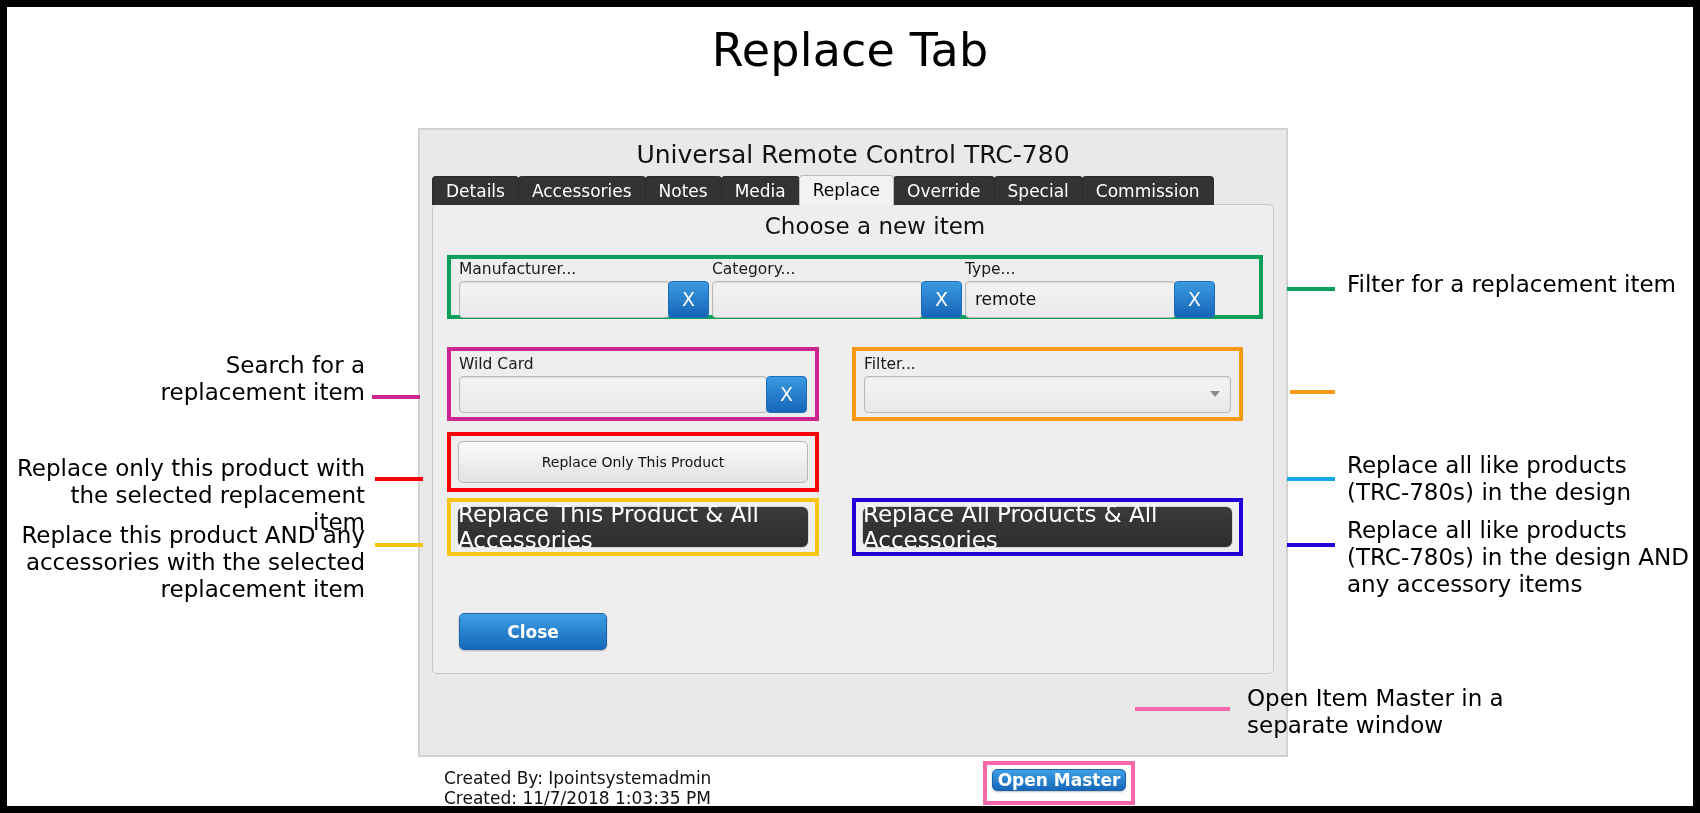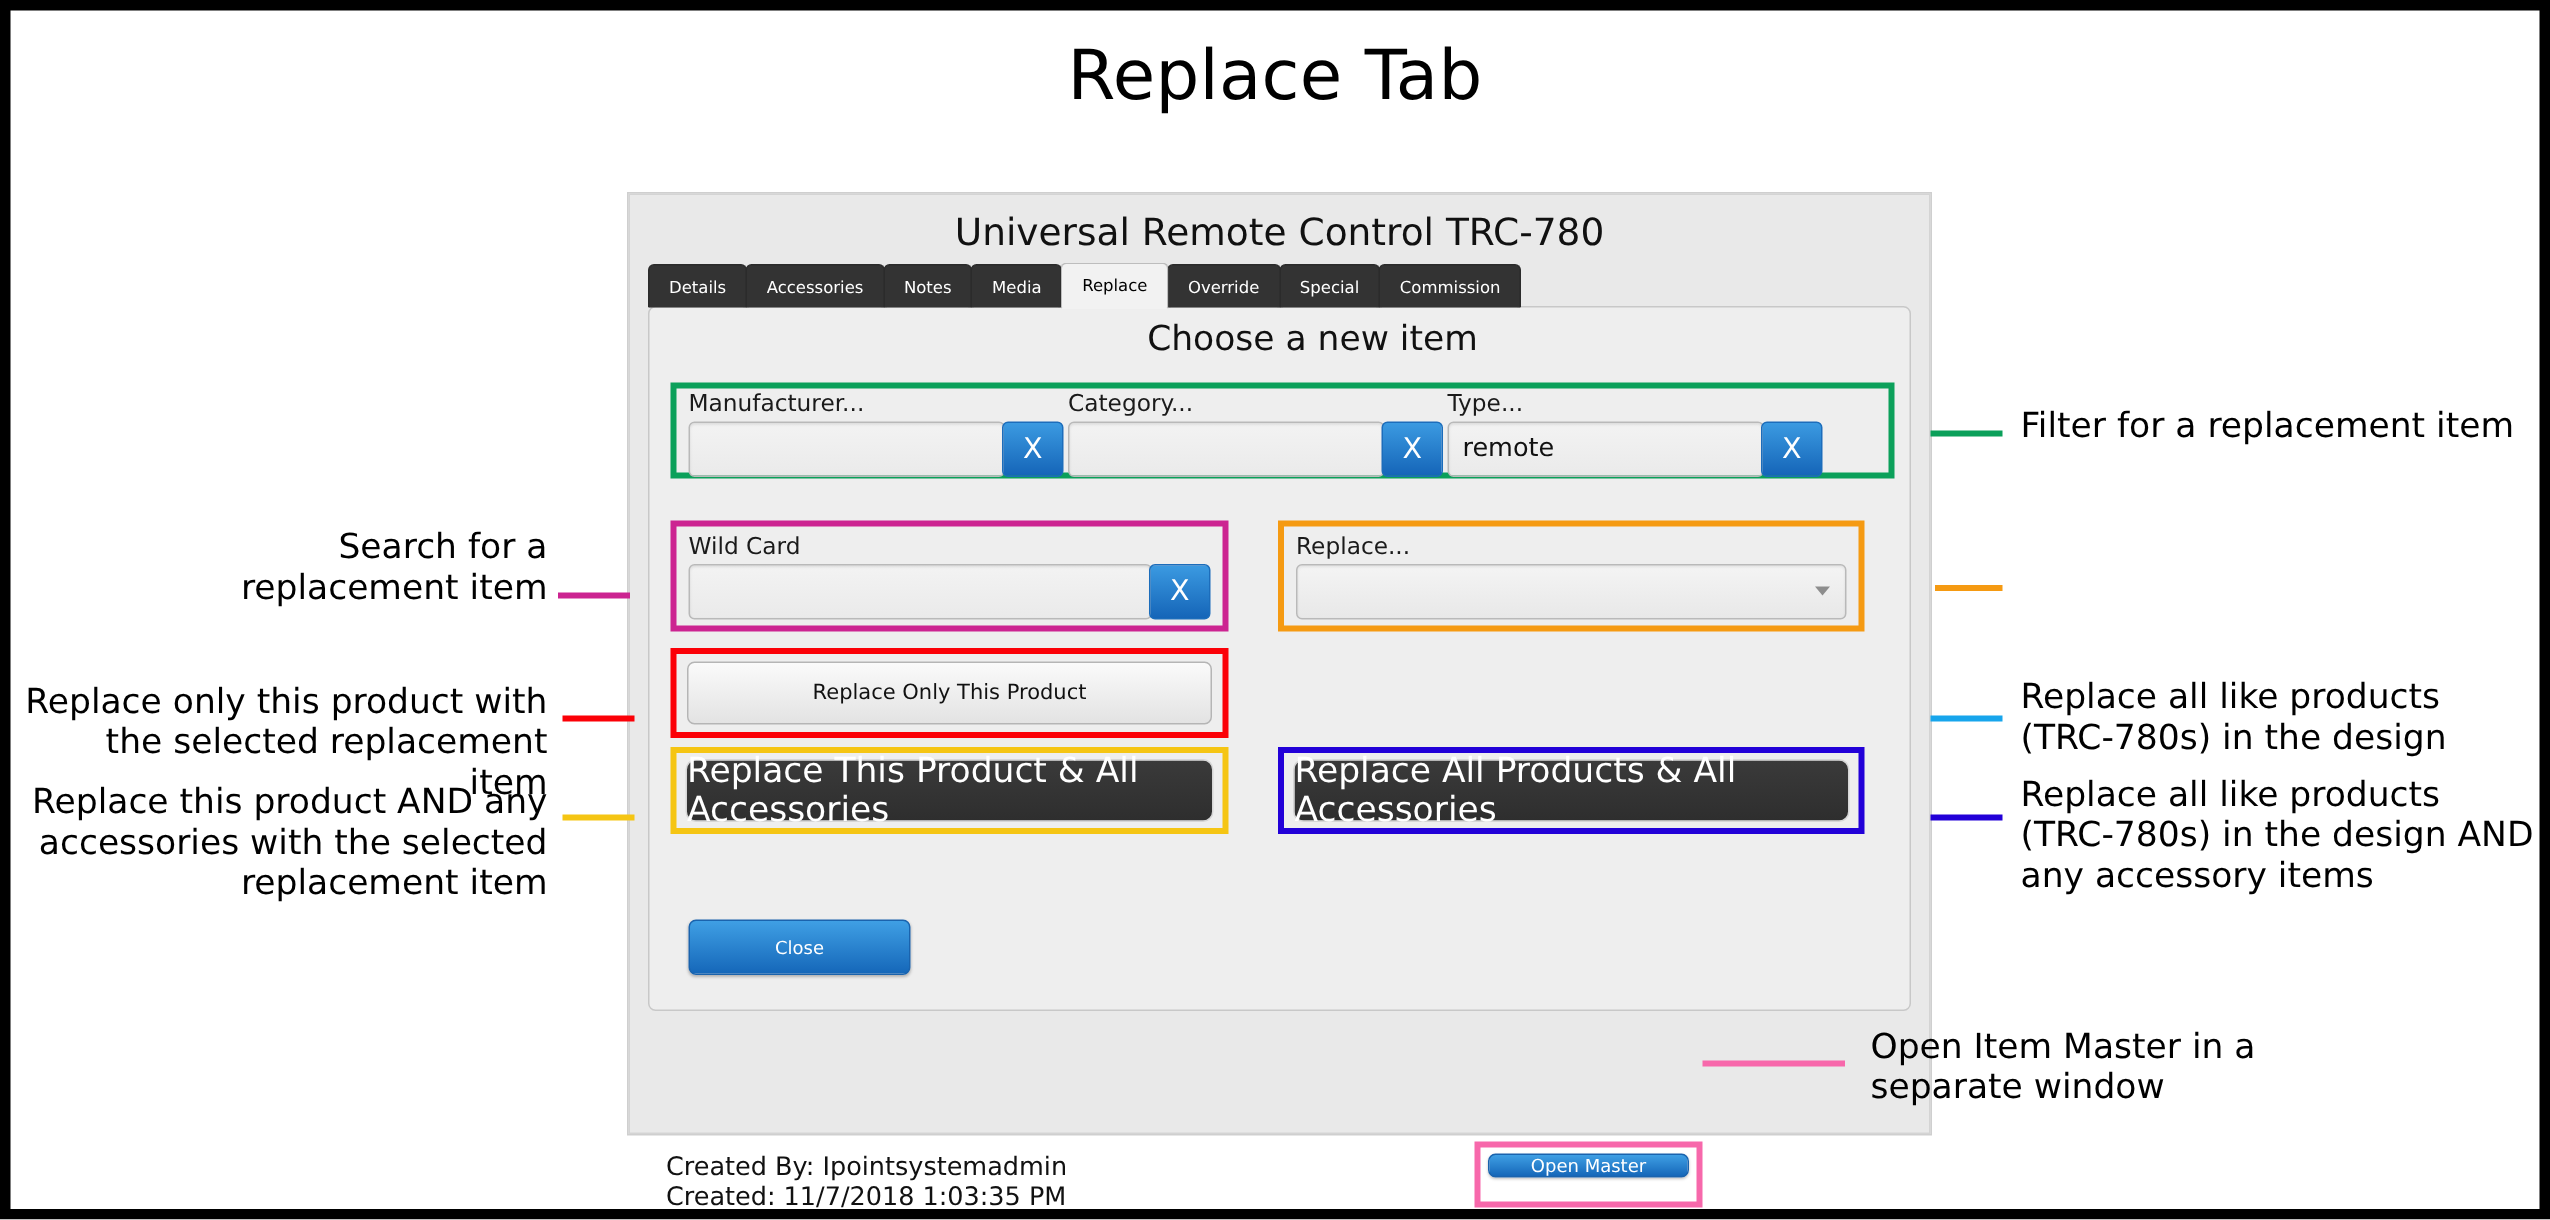--- a/index.html
+++ b/index.html
@@ -50,21 +50,21 @@
     height: 30px;
     margin-left: 12px;
     margin-right: 12px;
     display: flex;
     align-items: flex-end;
     z-index: 3;
   }
   .tab {
     background: #333333;
     color: #ffffff;
-    font-size: 11px;
+    font-size: 17px;
     line-height: 1;
     padding: 7px 13px 7px 13px;
     height: 29px;
     display: flex; align-items: center;
     border-top-left-radius: 4px;
     border-top-right-radius: 4px;
     border: 1px solid #2b2b2b;
     border-bottom: none;
     margin-right: -1px;
     white-space: nowrap;
@@ -178,22 +178,22 @@
     font-size: 23px;
     color: #ffffff;
     display: flex; align-items: center; justify-content: center;
     cursor: pointer;
   }
   .btn-blue {
     background: linear-gradient(#3f9fe4, #1567b9);
     border: 1px solid #1a63ad;
     border-radius: 5px;
     color: #ffffff;
-    font-weight: normal;
-    font-size: 12px;
+    font-weight: bold;
+    font-size: 17px;
     display: flex; align-items: center; justify-content: center;
     cursor: pointer;
     box-shadow: 0 1px 2px rgba(0,0,0,.25);
   }
 
   
   #footer-meta {
     position: absolute;
     left: 24px; top: 638px;
     font-size: 17px; line-height: 1.18;
@@ -283,21 +283,21 @@
           <div class="field-label">Wild Card</div>
           <div class="input-row">
             <div class="text-input"></div>
             <div class="x-btn">X</div>
           </div>
         </div>
       </div>
 
       <div class="hl" style="left:419px; top:142px; width:391px; height:74px; border:4px solid #f59a12;">
         <div class="hl-inner" style="padding:6px 8px 0 8px;">
-          <div class="field-label">Replace...</div>
+          <div class="field-label">Filter...</div>
           <div class="input-row">
             <div class="combo">
               <span></span>
               <span class="caret"></span>
             </div>
           </div>
         </div>
       </div>
 
       <div class="hl" style="left:14px; top:227px; width:372px; height:60px; border:4px solid #fb0007;">

